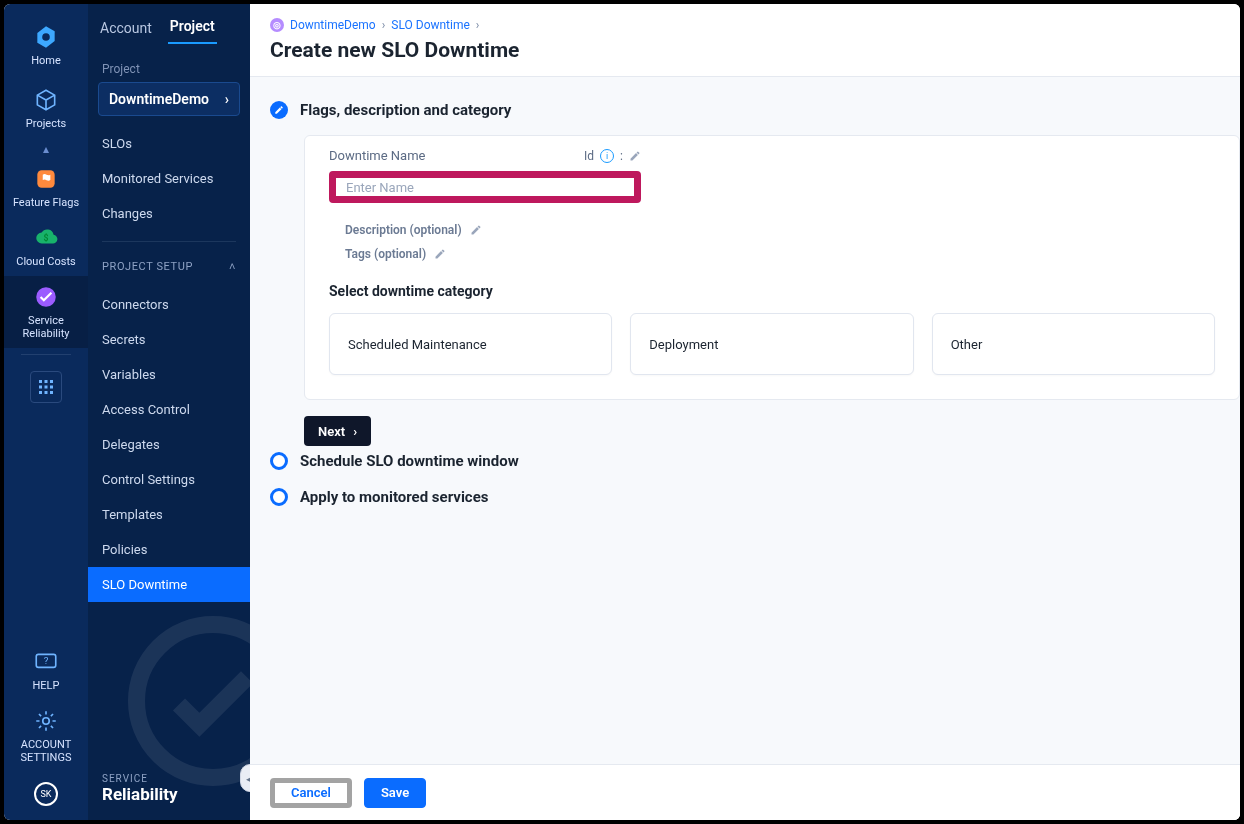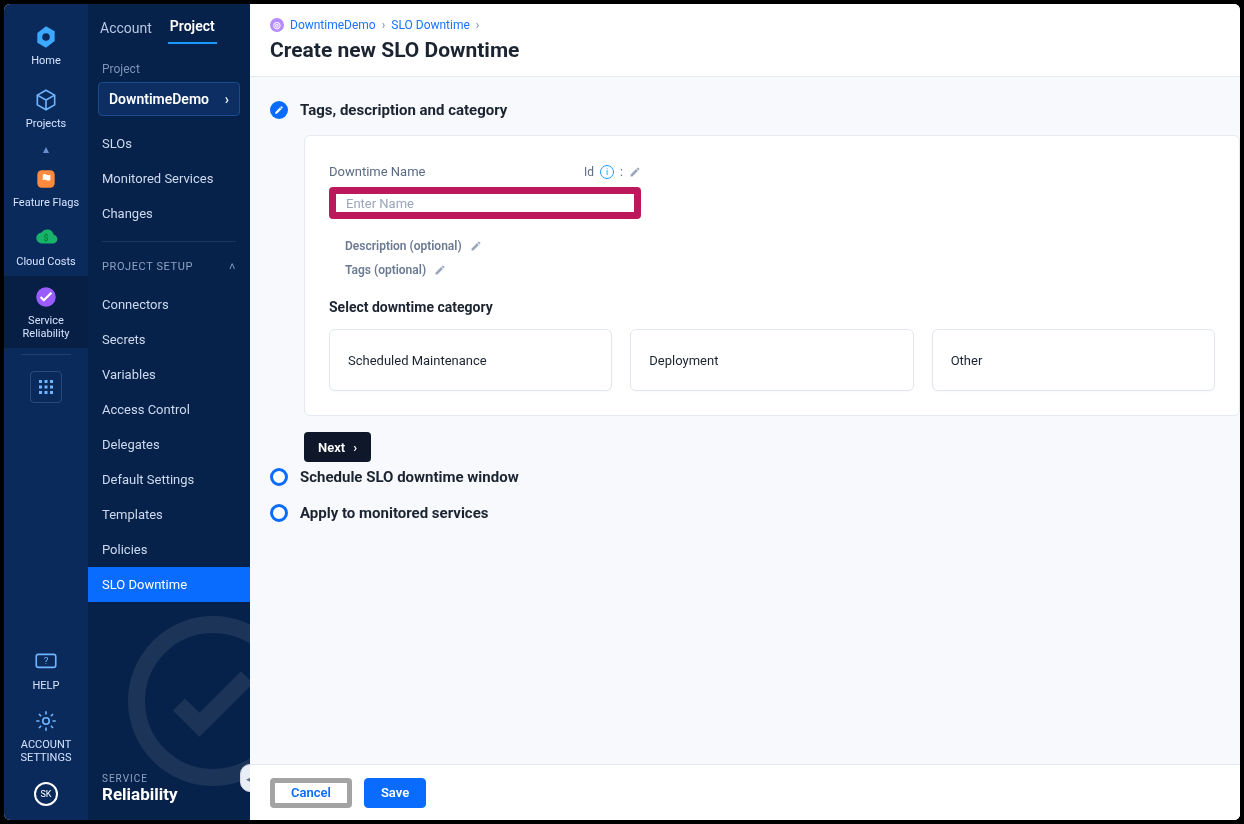--- a/index.html
+++ b/index.html
@@ -40,21 +40,21 @@
 .crumbs .acct-ico { width: 14px; height: 14px; border-radius: 50%; background: #b58cff; display:inline-flex; align-items:center; justify-content:center; color:#fff; font-size:9px; font-weight:700; }
 .crumbs .sep { color: #7a8aa6; }
 .title { padding: 4px 20px 14px; font-size: 21px; font-weight: 700; color: #1b2430; }
 .divider-h { height: 1px; background: #e5e9f0; }
 .content { flex: 1; overflow: auto; padding: 20px 0 0 20px; background: #f7f9fc; }
 .step { display: flex; align-items: center; gap: 12px; padding: 4px 0; }
 .step .marker { width: 18px; height: 18px; border-radius: 50%; display: flex; align-items: center; justify-content: center; }
 .step .marker.edit { background: #0a6cff; color:#fff; }
 .step .marker.ring { border: 3px solid #0a6cff; background:#fff; }
 .step .step-title { font-size: 15px; font-weight: 700; color: #1b2430; }
-.card { margin: 12px 0 16px 34px; background: #fff; border: 1px solid #e5e9f0; border-radius: 6px; padding: 28px 24px 24px; width: calc(100% - 34px); }
+.card { margin: 12px 0 16px 34px; background: #fff; border: 1px solid #e5e9f0; border-radius: 6px; padding: 12px 24px 24px; width: calc(100% - 34px); }
 .field-row { display: flex; align-items: center; justify-content: space-between; }
 .field-label { font-size: 13px; color: #5c6b84; }
 .id-group { font-size: 12px; color: #5c6b84; display: flex; align-items: center; gap: 6px; }
 .id-group .info { width:14px; height:14px; border:1px solid #1a9bff; color:#1a9bff; border-radius:50%; display:inline-flex; align-items:center; justify-content:center; font-size:9px; }
 .input { margin-top: 8px; width: 312px; height: 32px; border: 7px solid #be185d; border-radius: 4px; padding: 0 10px; font-size: 13px; color:#1b2430; }
 .input::placeholder { color: #9aa6bb; }
 .meta-line { margin-top: 20px; font-size: 12px; color: #6b7a93; font-weight: 600; display: flex; align-items: center; gap: 8px; margin-left: 16px; }
 .meta-line .pencil { color:#9aa6bb; cursor:pointer; }
 .cat-title { margin-top: 22px; font-size: 14px; font-weight: 700; color: #1b2430; }
 .cat-row { margin-top: 14px; display: flex; gap: 18px; }
@@ -166,21 +166,21 @@
     <div class="setup-head">
       <span>PROJECT SETUP</span>
       <span>˄</span>
     </div>
     <div class="nav">
       <div class="item">Connectors</div>
       <div class="item">Secrets</div>
       <div class="item">Variables</div>
       <div class="item">Access Control</div>
       <div class="item">Delegates</div>
-      <div class="item">Default Settings</div>
+      <div class="item">Control Settings</div>
       <div class="item">Templates</div>
       <div class="item">Policies</div>
       <div class="item active">SLO Downtime</div>
     </div>
     <svg class="brandmark" viewBox="0 0 100 100">
           <circle cx="50" cy="50" r="45" fill="none" stroke="#fff" stroke-width="10"></circle>
           <path d="M30 52l12 12 28-28" stroke="#fff" stroke-width="10" fill="none"></path>
         </svg>
     <div class="service-tag">SERVICE</div>
     <div class="service-name">Reliability</div>
@@ -199,21 +199,21 @@
     <div class="divider-h"></div>
 
     <div class="content">
       
       <div class="step">
         <div class="marker edit">
           <svg width="10" height="10" viewBox="0 0 24 24">
                 <path fill="#fff" d="M3 17.25V21h3.75L17.8 9.94l-3.75-3.75L3 17.25zM20.7 7.04a1 1 0 000-1.41l-2.34-2.34a1 1 0 00-1.41 0l-1.83 1.83 3.75 3.75 1.83-1.83z"></path>
               </svg>
         </div>
-        <div class="step-title">Tags, description and category</div>
+        <div class="step-title">Flags, description and category</div>
       </div>
 
       <div class="card">
         <div class="field-row" style="width: 312px;">
           <div class="field-label">Downtime Name</div>
           <div class="id-group">
             <span>Id</span>
             <span class="info">i</span>
             <span>:</span>
             <svg width="12" height="12" viewBox="0 0 24 24" style="cursor:pointer">

